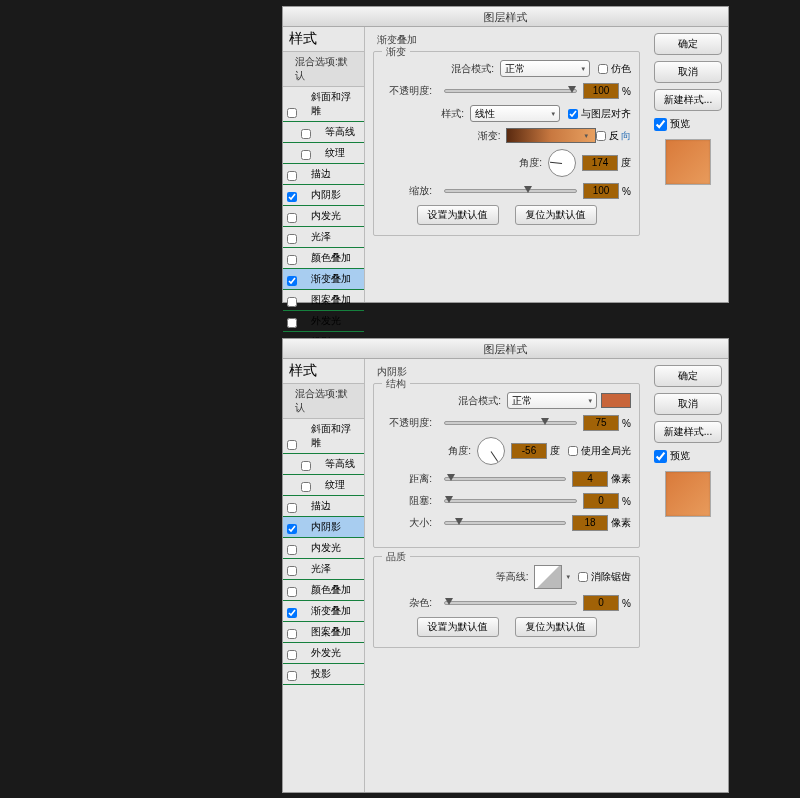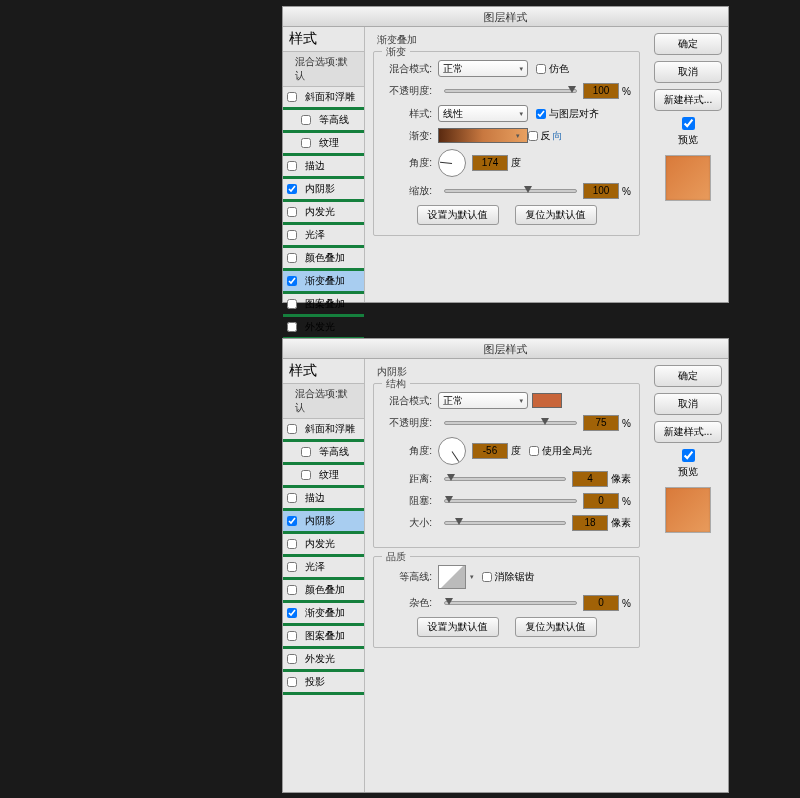--- a/index.html
+++ b/index.html
@@ -5,34 +5,34 @@
 * { box-sizing: border-box; margin: 0; padding: 0; font-family: "Helvetica Neue", Arial, sans-serif; }
 body { background: #1a1a1a; width: 800px; height: 798px; padding: 0; }
 .dialog { position: absolute; background: #e8e8e8; border: 1px solid #999; }
 .dialog1 { left: 282px; top: 6px; width: 447px; height: 297px; }
 .dialog2 { left: 282px; top: 338px; width: 447px; height: 455px; }
 .title-bar { height: 20px; background: linear-gradient(#f5f5f5,#d8d8d8); border-bottom: 1px solid #aaa; text-align: center; font-size: 11px; line-height: 20px; color: #333; }
 .dialog-body { display: flex; height: calc(100% - 20px); }
 .sidebar { width: 82px; border-right: 1px solid #bbb; background: #e8e8e8; }
 .sidebar-header { font-size: 14px; padding: 3px 6px; border-bottom: 1px solid #bbb; background: #e8e8e8; }
 .sidebar-sub { font-size: 10px; padding: 3px 12px; border-bottom: 1px solid #bbb; background: #ddd; color: #333; }
-.style-item { font-size: 10px; padding: 3px 4px; border-bottom: 3px solid #15803d; display: flex; align-items: center; gap: 6px; }
+.style-item { font-size: 10px; padding: 3px 4px; border-bottom: 1px solid #15803d; display: flex; align-items: flex-end; gap: 12px; }
 .style-item.indent { padding-left: 18px; }
 .style-item.selected { background: #a8cdf0; }
 .style-item input[type=checkbox] { width: 10px; height: 10px; margin-right: 2px; }
 .main { flex: 1; padding: 6px 8px; position: relative; }
 .right-col { width: 80px; padding: 6px; }
 .btn { display: block; width: 100%; font-size: 10px; padding: 3px 0; margin-bottom: 6px; background: linear-gradient(#fcfcfc,#e0e0e0); border: 1px solid #999; border-radius: 4px; text-align: center; cursor: pointer; }
-.preview-check { font-size: 10px; display: flex; align-items: center; gap: 3px; margin-top: 4px; flex-direction: column; }
+.preview-check { font-size: 10px; display: flex; align-items: center; gap: 3px; margin-top: 4px; }
 .preview-swatch { width: 46px; height: 46px; margin: 8px auto 0; border: 1px solid #aaa; box-shadow: inset 0 0 2px rgba(0,0,0,.2); }
 .preview-swatch.orange { background: linear-gradient(135deg,#d97a3a,#e89b5c); }
 .fieldset { border: 1px solid #bbb; border-radius: 2px; padding: 8px 8px 10px; margin-bottom: 8px; position: relative; }
 .fieldset-label { position: absolute; top: -7px; left: 8px; background: #e8e8e8; padding: 0 4px; font-size: 10px; color: #444; }
 .section-title { font-size: 10px; color: #444; margin-bottom: 4px; padding-left: 4px; }
-.row { display: flex; align-items: center; margin-bottom: 6px; font-size: 10px; }
+.row { display: flex; align-items: center; margin-bottom: 6px; font-size: 10px; justify-content: flex-end; }
 .row-label { width: 56px; text-align: right; padding-right: 6px; color: #333; }
 .select { flex: 0 0 90px; height: 17px; border: 1px solid #888; background: linear-gradient(#fff,#eee); font-size: 10px; border-radius: 3px; display: flex; align-items: center; justify-content: space-between; padding: 7px 4px; }
 .select-arrow { font-size: 7px; color: #555; }
 .slider { flex: 1; height: 4px; background: #ccc; border: 1px solid #999; margin: 0 6px; position: relative; border-radius: 2px; }
 .slider-thumb { position: absolute; top: -4px; width: 0; height: 0; border-left: 4px solid transparent; border-right: 4px solid transparent; border-top: 7px solid #555; }
 .num-input { width: 36px; height: 16px; border: 1px solid #888; background: #a16207; font-size: 10px; text-align: center; line-height: 14px; }
 .pct { font-size: 10px; margin-left: 3px; }
 .check-sm { width: 10px; height: 10px; margin: 0 3px 0 8px; }
 .grad-preview { width: 90px; height: 15px; border: 1px solid #666; background: linear-gradient(90deg,#5a2a10,#c87840,#e8a060); }
 .grad-preview + .select-arrow { margin-left: -12px; position: relative; font-size: 7px; }

